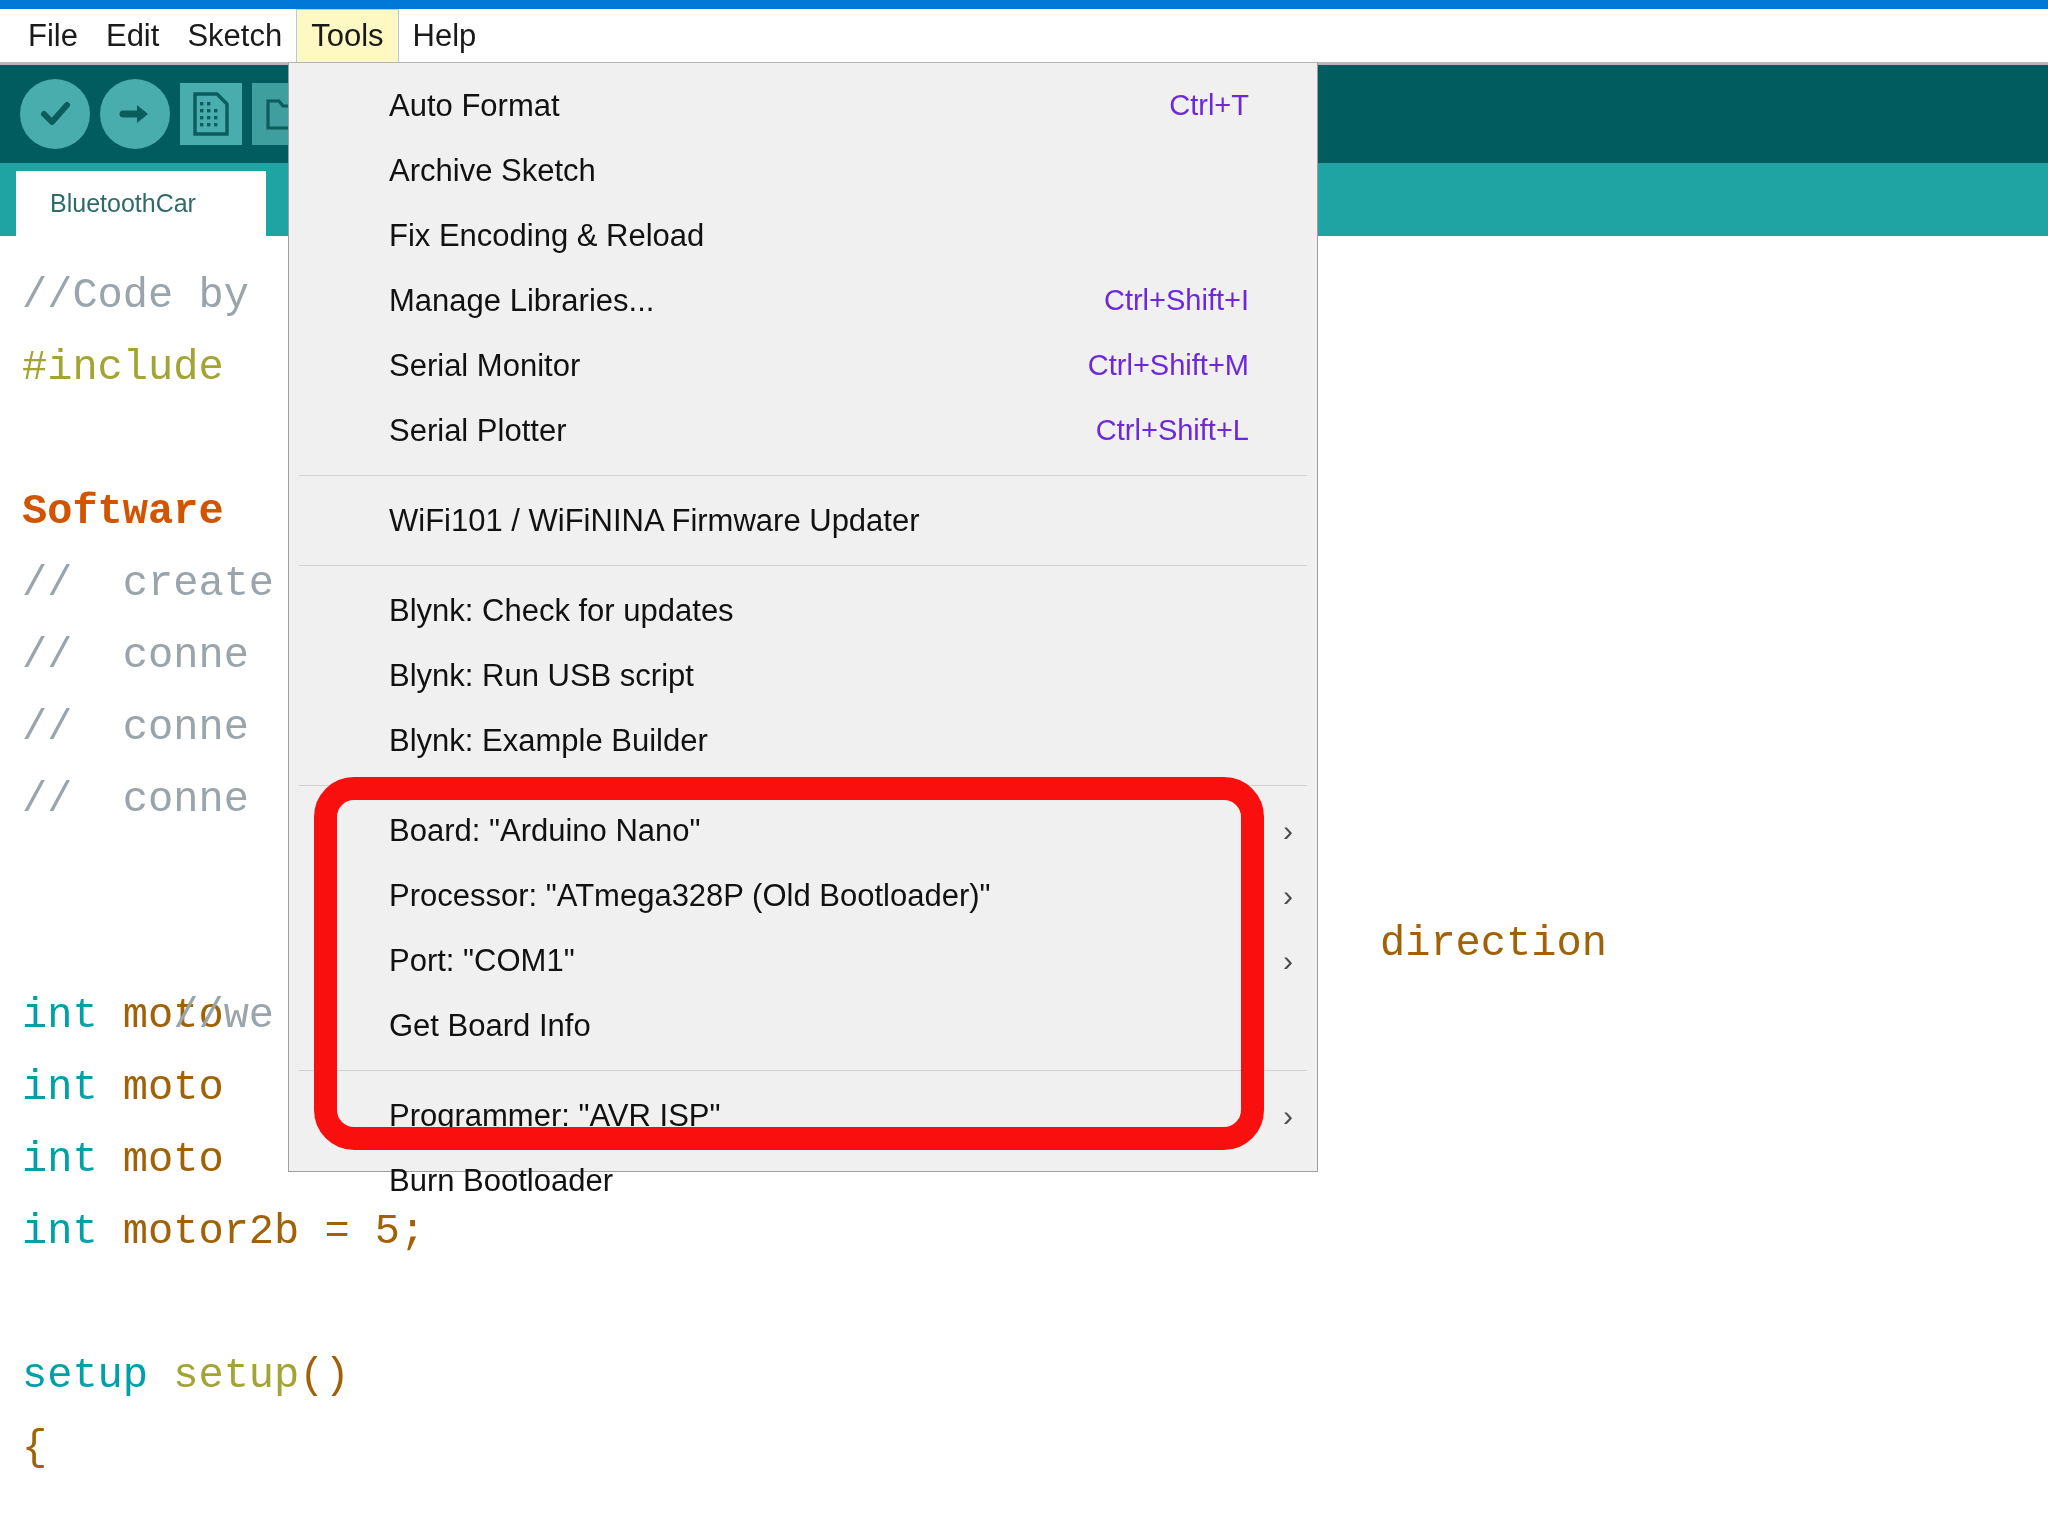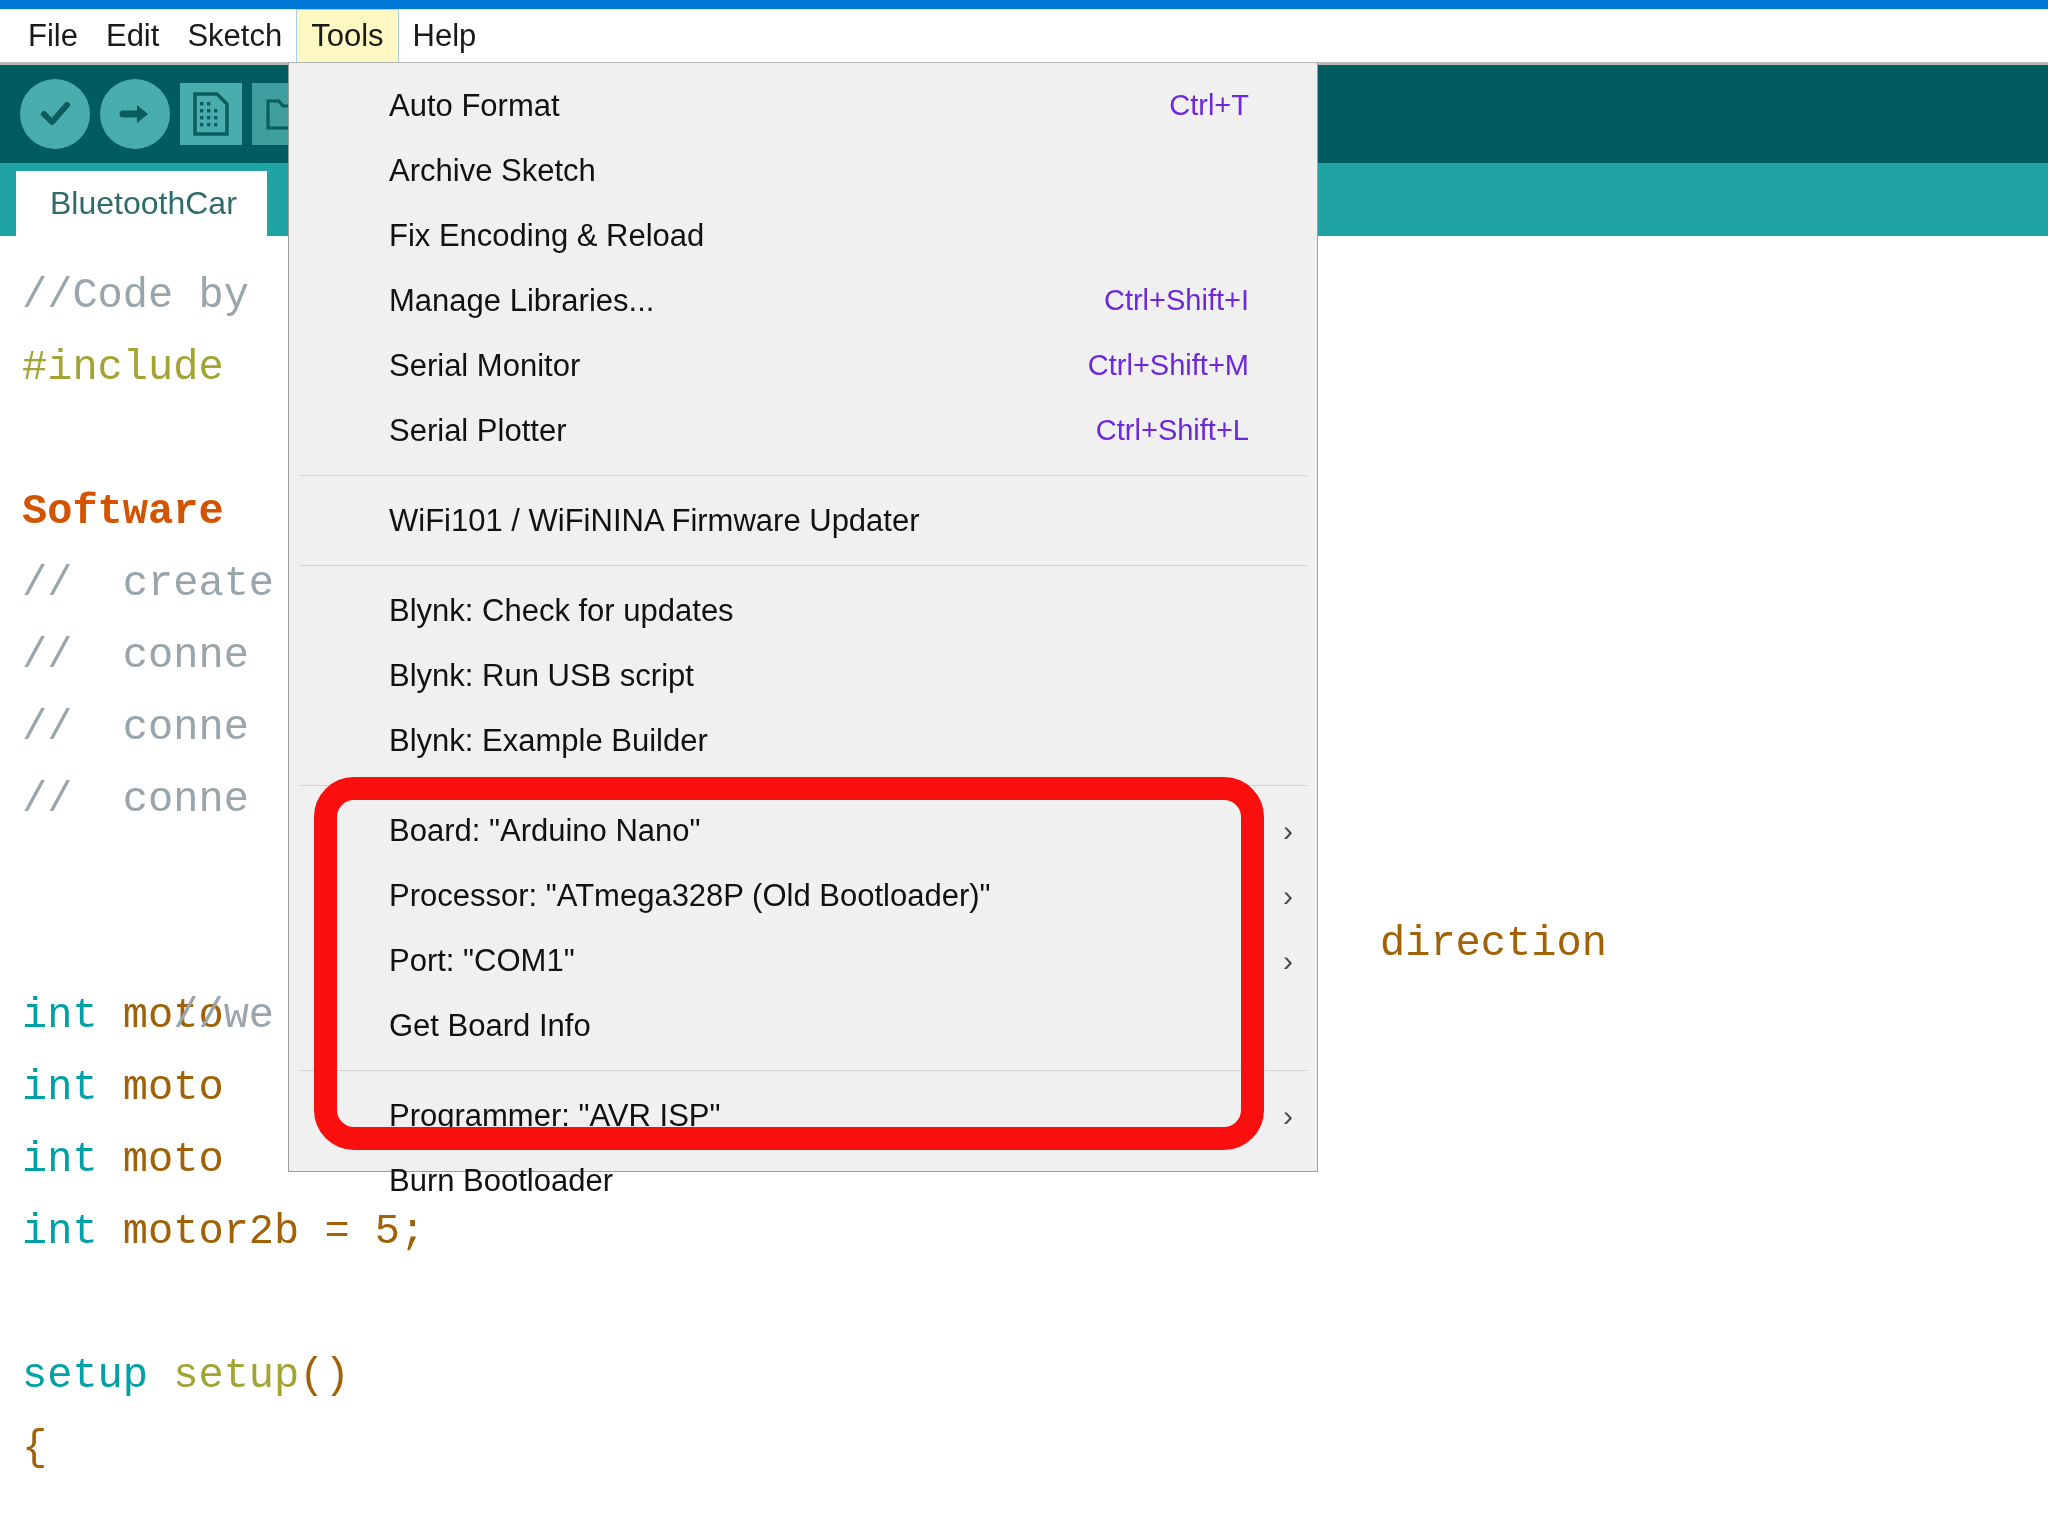--- a/index.html
+++ b/index.html
@@ -87,21 +87,21 @@
   }
   .tab {
     position: absolute; left: 16px; top: 8px;
     height: 65px;
     min-width: 250px;
     background: #ffffff;
     display: flex; align-items: center;
     padding: 0 30px 0 34px;
   }
   .tab-label {
-    font-size: 32px;
+    font-size: 25px;
     color: #2f6b6b;
     font-family: "Liberation Sans", sans-serif;
     white-space: nowrap;
   }
 
   
   .editor {
     position: absolute; left: 0; top: 236px;
     width: 2048px; height: 1300px;
     background: #ffffff;

